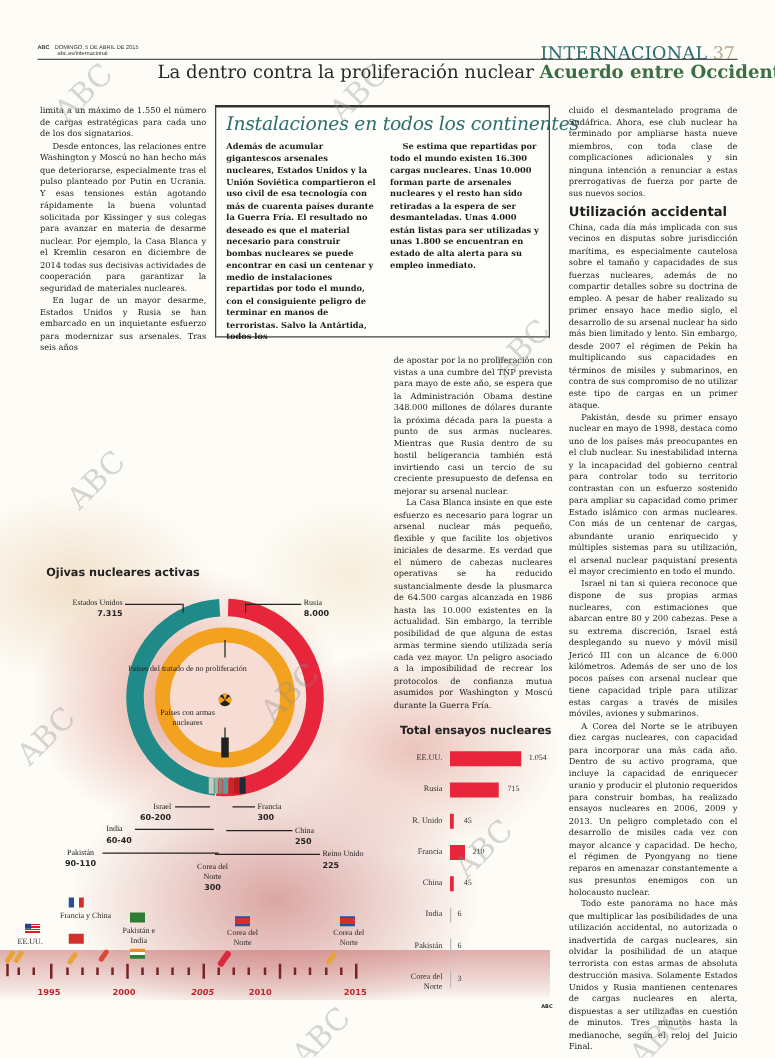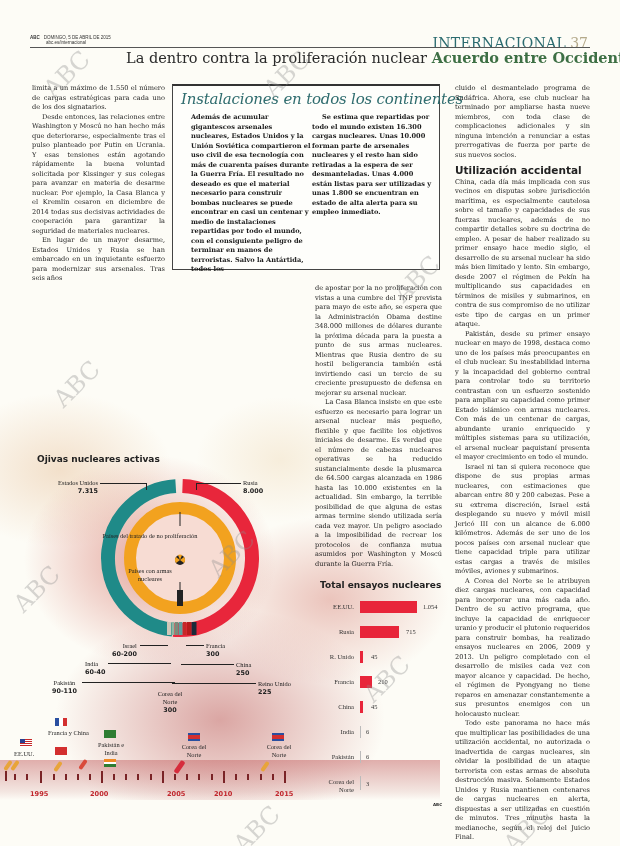--- a/index.html
+++ b/index.html
@@ -76,21 +76,21 @@
 </div>
 
 <div class="abs col" style="left:32px;top:84px;width:133px;">
   <p class="noind">limita a un máximo de 1.550 el número de cargas estratégicas para cada uno de los dos signatarios.</p>
   <p>Desde entonces, las relaciones entre Washington y Moscú no han hecho más que deteriorarse, especialmente tras el pulso planteado por Putin en Ucrania. Y esas tensiones están agotando rápidamente la buena voluntad solicitada por Kissinger y sus colegas para avanzar en materia de desarme nuclear. Por ejemplo, la Casa Blanca y el Kremlin cesaron en diciembre de 2014 todas sus decisivas actividades de cooperación para garantizar la seguridad de materiales nucleares.</p>
   <p>En lugar de un mayor desarme, Estados Unidos y Rusia se han embarcado en un inquietante esfuerzo para modernizar sus arsenales. Tras seis años</p>
 </div>
 
 <div class="abs box">
   <div class="box-title">Instalaciones en todos los continentes</div>
-  <div class="box-col" style="left:18px;">
+  <div class="box-col" style="left:8px;">
     <p>Además de acumular gigantescos arsenales nucleares, Estados Unidos y la Unión Soviética compartieron el uso civil de esa tecnología con más de cuarenta países durante la Guerra Fría. El resultado no deseado es que el material necesario para construir bombas nucleares se puede encontrar en casi un centenar y medio de instalaciones repartidas por todo el mundo, con el consiguiente peligro de terminar en manos de terroristas. Salvo la Antártida, todos los</p>
   </div>
   <div class="box-col" style="left:139px;">
     <p class="ind">Se estima que repartidas por todo el mundo existen 16.300 cargas nucleares. Unas 10.000 forman parte de arsenales nucleares y el resto han sido retiradas a la espera de ser desmanteladas. Unas 4.000 están listas para ser utilizadas y unas 1.800 se encuentran en estado de alta alerta para su empleo inmediato.</p>
   </div>
 </div>
 
 <div class="abs col" style="left:315px;top:284px;width:127px;">
   <p class="noind">de apostar por la no proliferación con vistas a una cumbre del TNP prevista para mayo de este año, se espera que la Administración Obama destine 348.000 millones de dólares durante la próxima década para la puesta a punto de sus armas nucleares. Mientras que Rusia dentro de su hostil beligerancia también está invirtiendo casi un tercio de su creciente presupuesto de defensa en mejorar su arsenal nuclear.</p>
   <p>La Casa Blanca insiste en que este esfuerzo es necesario para lograr un arsenal nuclear más pequeño, flexible y que facilite los objetivos iniciales de desarme. Es verdad que el número de cabezas nucleares operativas se ha reducido sustancialmente desde la plusmarca de 64.500 cargas alcanzada en 1986 hasta las 10.000 existentes en la actualidad. Sin embargo, la terrible posibilidad de que alguna de estas armas termine siendo utilizada sería cada vez mayor. Un peligro asociado a la imposibilidad de recrear los protocolos de confianza mutua asumidos por Washington y Moscú durante la Guerra Fría.</p>
@@ -218,22 +218,22 @@
   <div class="tick" style="left:211px;top:774px;height:6px;"></div>
   <div class="tick" style="left:223px;top:771px;height:12px;"></div>
   <div class="tick" style="left:235px;top:774px;height:6px;"></div>
   <div class="tick" style="left:247px;top:774px;height:6px;"></div>
   <div class="tick" style="left:260px;top:774px;height:6px;"></div>
   <div class="tick" style="left:272px;top:774px;height:6px;"></div>
   <div class="tick" style="left:284px;top:771px;height:12px;"></div>
 
   <span class="timeline-year" style="left:30px;">1995</span>
   <span class="timeline-year" style="left:90px;">2000</span>
-  <span class="timeline-year" style="left:167px;">2005</span>
-  <span class="timeline-year" style="left:214px;">2010</span>
+  <span class="timeline-year" style="left:153px;font-style:italic;">2005</span>
+  <span class="timeline-year" style="left:199px;">2010</span>
   <span class="timeline-year" style="left:275px;">2015</span>
 
   <div class="rocket" style="left:6px;top:760px;background:#e8a43a;"></div>
   <div class="rocket" style="left:13px;top:760px;background:#e8a43a;"></div>
   <div class="rocket" style="left:56px;top:761px;background:#e8a43a;"></div>
   <div class="rocket" style="left:81px;top:759px;background:#d94a3a;"></div>
   <div class="rocket" style="left:177px;top:760px;background:#d62c3c;width:5px;height:14px;"></div>
   <div class="rocket" style="left:263px;top:761px;background:#e8a43a;"></div>
 
   <div class="flag" style="left:20px;top:739px;background:repeating-linear-gradient(180deg,#c62828 0 1px,#fff 1px 2px);">

